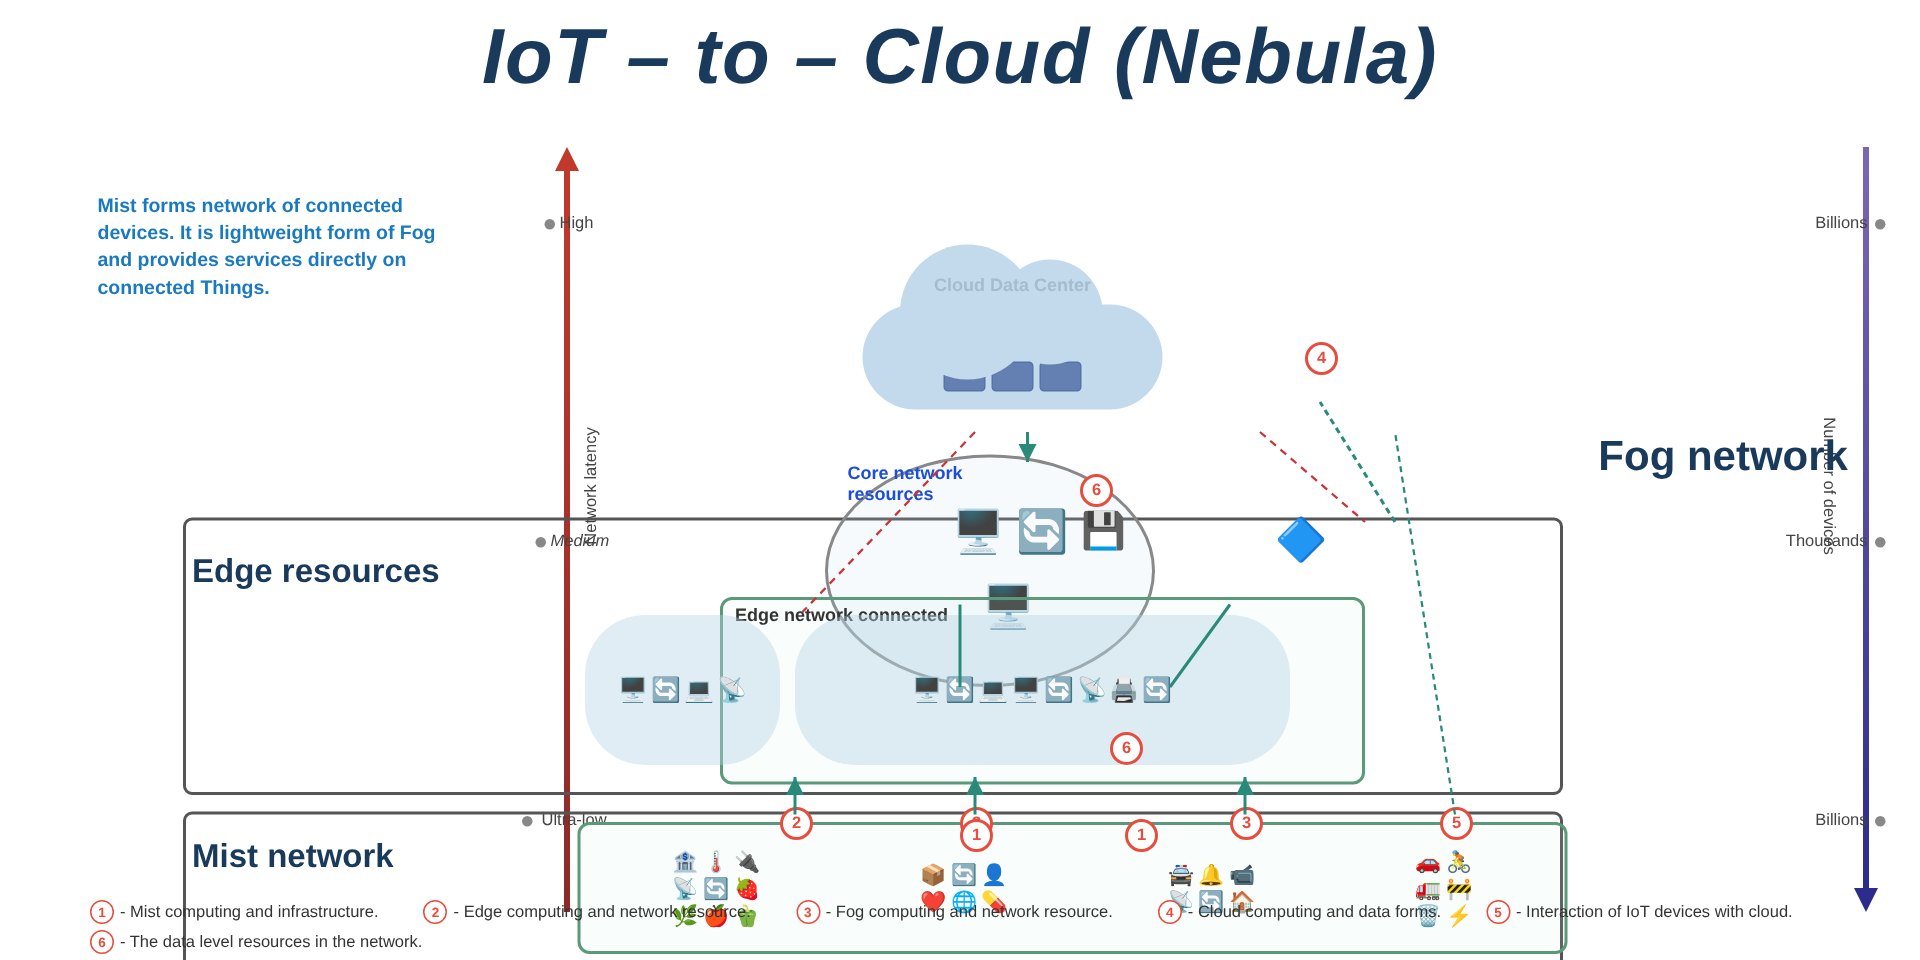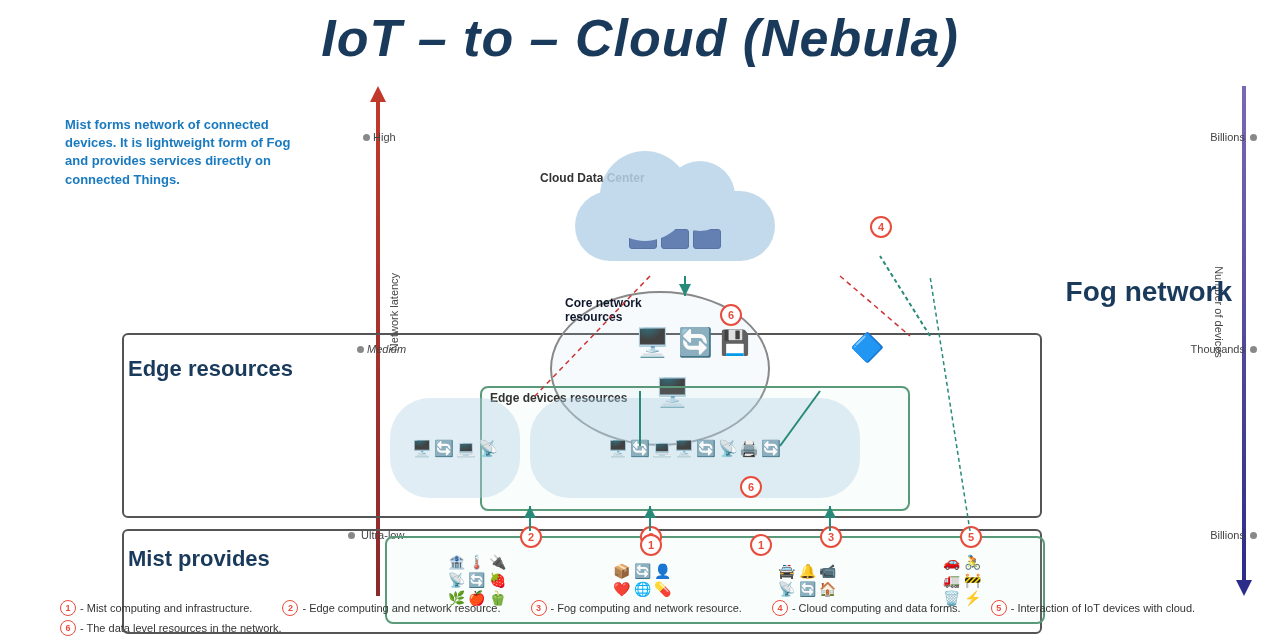--- a/index.html
+++ b/index.html
@@ -19,21 +19,21 @@
       color: #1a3a5c;
       text-align: center;
       padding-top: 8px;
       letter-spacing: 1px;
       font-style: italic;
     }
 
     
     .diagram {
       position: absolute;
-      top: 76px;
+      top: 88px;
       left: 60px;
       width: 1200px;
       height: 530px;
     }
 
     
     .left-desc {
       position: absolute;
       top: 40px;
       left: 5px;
@@ -249,20 +249,21 @@
       width: 70px;
       height: 70px;
       top: -30px;
       left: 90px;
     }
     .cloud-label {
       position: absolute;
       top: 0;
       left: 0;
       right: 0;
+      text-align: center;
       font-size: 12px;
       color: #333;
       font-weight: bold;
     }
     .server-unit {
       width: 28px;
       height: 20px;
       background: #5a7ab5;
       border-radius: 3px;
       border: 1px solid #3a5a95;
@@ -285,21 +286,21 @@
       height: 155px;
       border: 2px solid #888;
       border-radius: 50%;
       background: rgba(200, 220, 240, 0.15);
     }
     .core-network-label {
       position: absolute;
       left: 505px;
       top: 220px;
       font-size: 12px;
-      color: #0f172a;
+      color: #1d4ed8;
       font-weight: bold;
     }
 
     
     .edge-resources-box {
       position: absolute;
       left: 420px;
       top: 310px;
       width: 430px;
       height: 125px;
@@ -464,21 +465,21 @@
     <span>Billions</span>
     <span class="tick-dot" style="right:-12px; top:3px;"></span>
   </div>
 
   <div class="fog-network-label">Fog network</div>
 
   <div class="layer-edge"></div>
   <div class="layer-mist"></div>
 
   <div class="label-edge">Edge resources</div>
-  <div class="label-mist">Mist provides</div>
+  <div class="label-mist">Mist network</div>
 
   <div class="cloud-container">
     <div class="cloud-label">Cloud Data Center</div>
     <div class="cloud-shape">
       <div style="display:flex; justify-content:center; align-items:center; height:100%; gap:4px;">
         <div style="display:flex; flex-direction:column; gap:3px;">
           <div class="server-unit"></div>
           <div class="server-unit2"></div>
         </div>
         <div style="display:flex; flex-direction:column; gap:3px;">
@@ -503,21 +504,21 @@
     <span style="font-size:28px;">🔄</span>
     <span style="font-size:24px;">💾</span>
   </div>
   <div style="position:absolute; left:595px; top:300px; font-size:28px;">🖥️</div>
 
   <div class="badge" style="left:660px; top:228px;">6</div>
 
   <div style="position:absolute; left:790px; top:255px; font-size:28px;">🔷</div>
 
   <div class="edge-resources-box"></div>
-  <div class="edge-resources-label">Edge devices resources</div>
+  <div class="edge-resources-label">Edge network connected</div>
 
   <div class="device-cloud edge-device-left">
     <span class="icon-text">🖥️</span>
     <span class="icon-text">🔄</span>
     <span class="icon-text">💻</span>
     <span class="icon-text">📡</span>
   </div>
 
   <div class="device-cloud edge-device-right">
     <span class="icon-text">🖥️</span>

